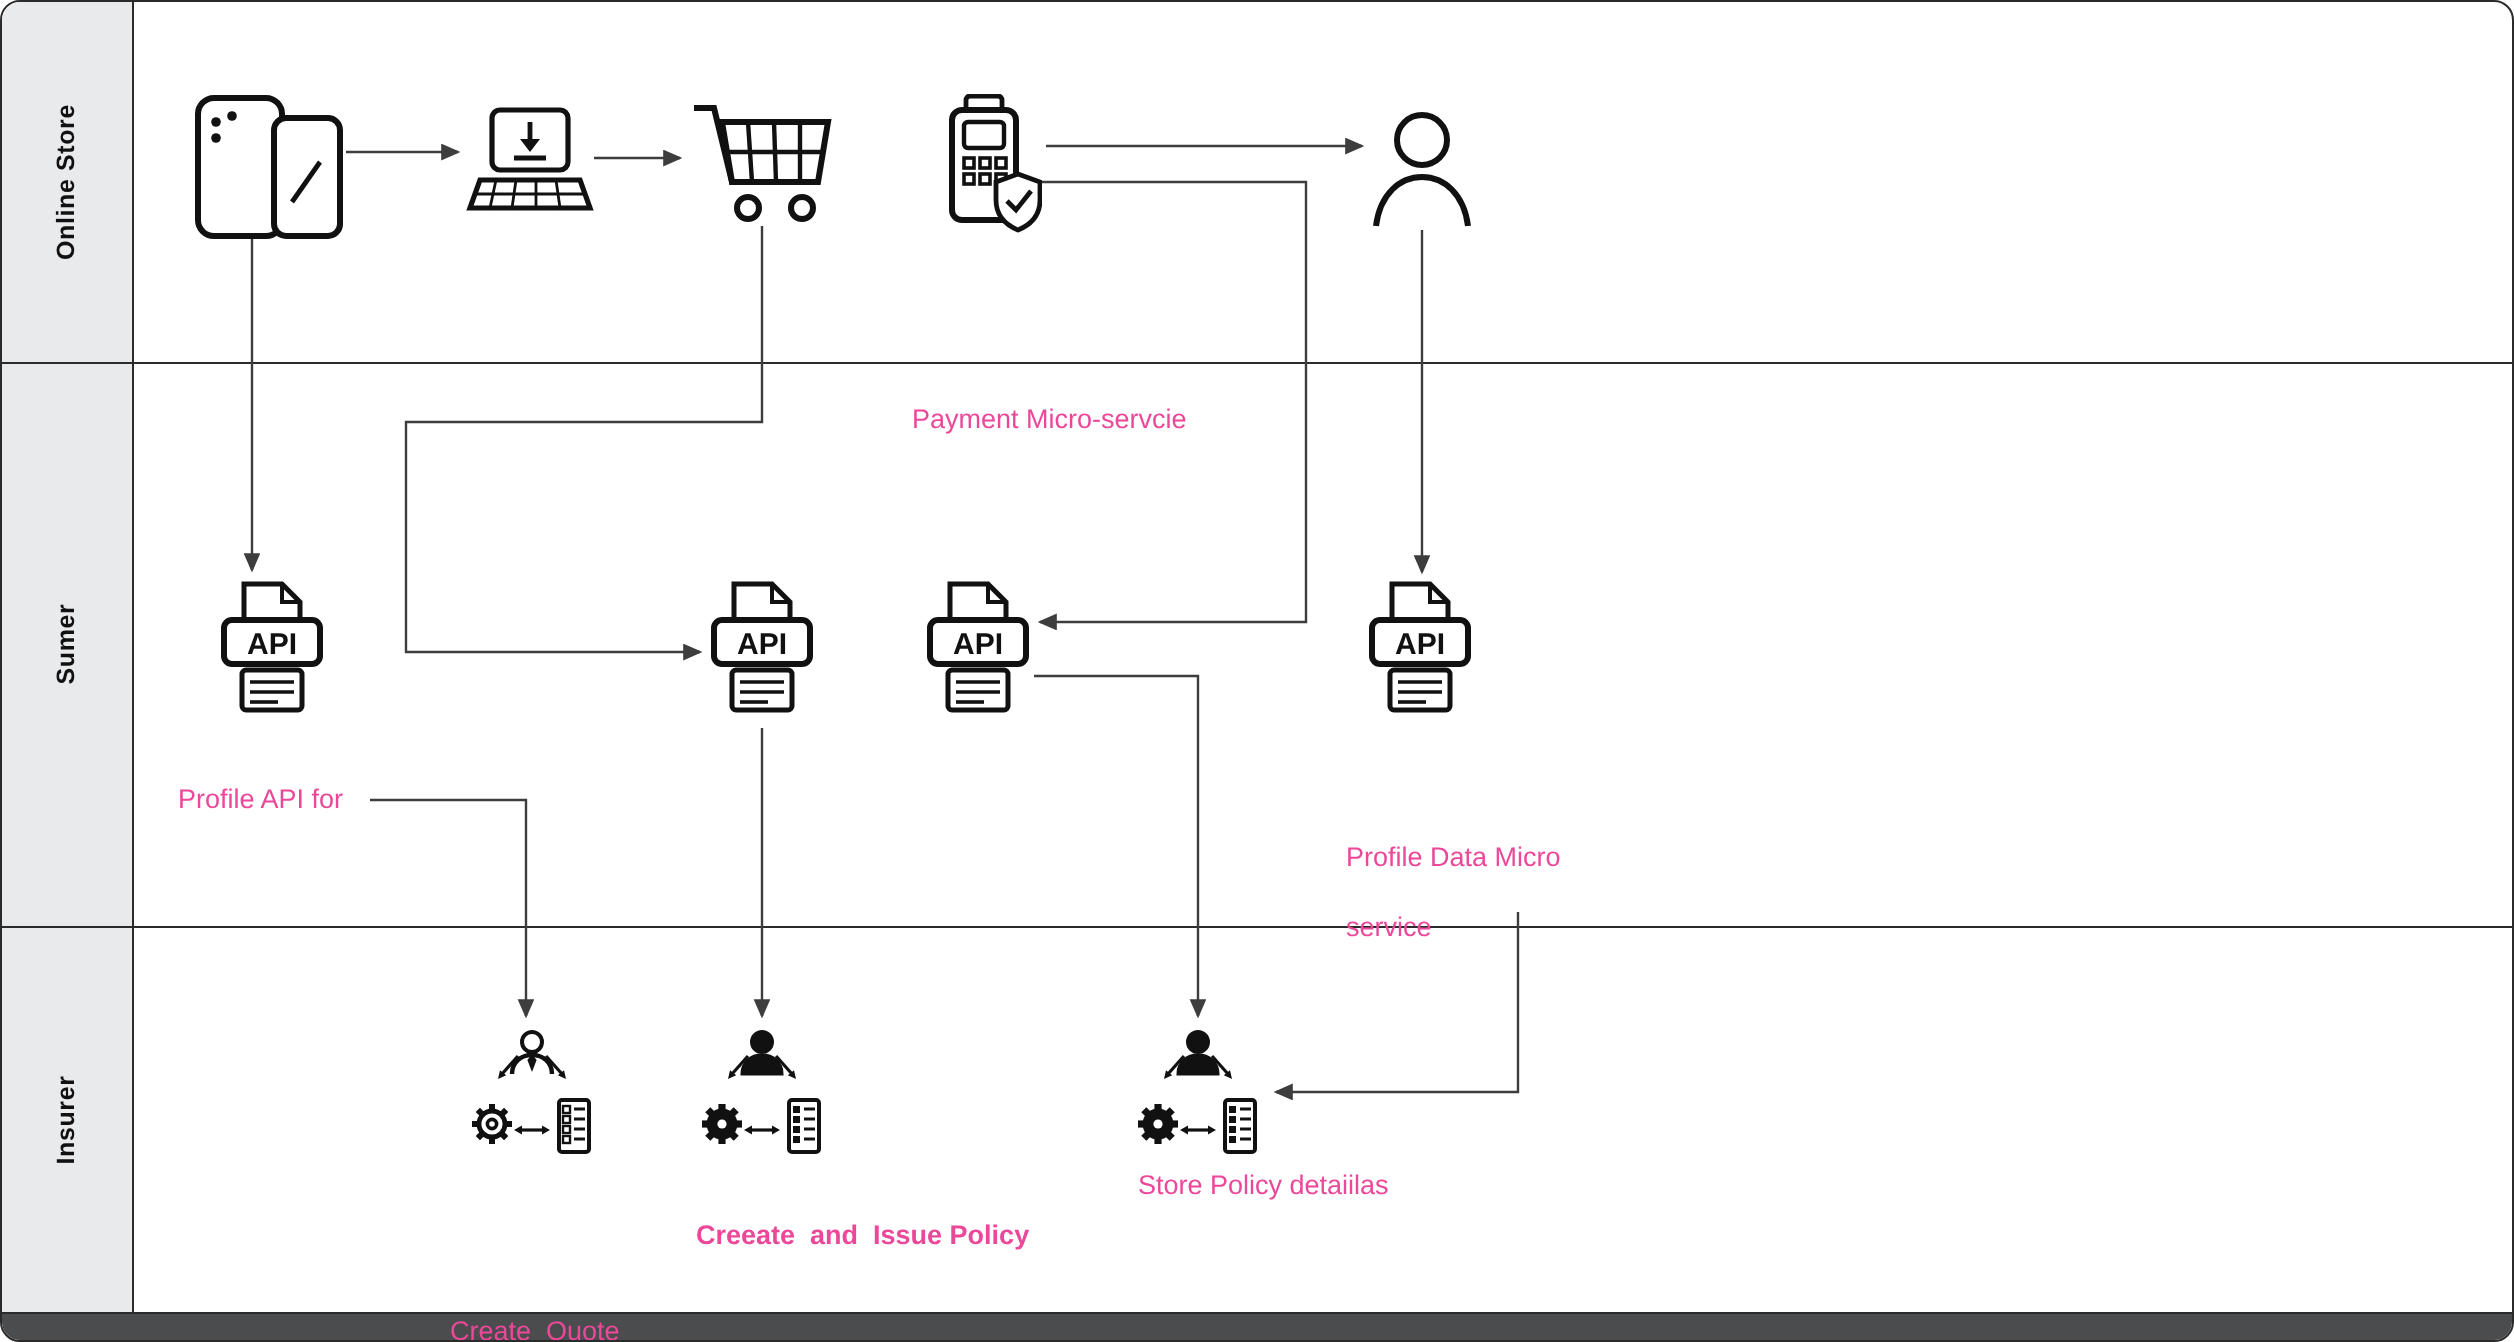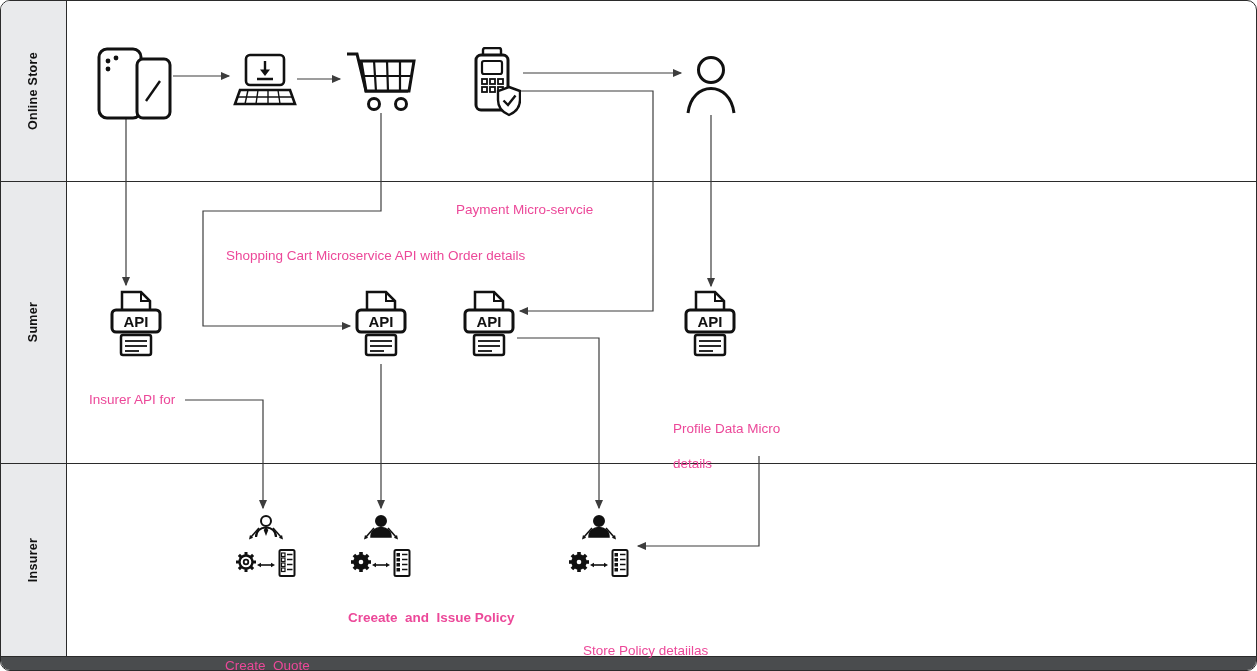--- a/index.html
+++ b/index.html
@@ -287,22 +287,21 @@
       <rect class="c-sq" x="48.5" y="50" width="3.5" height="3.5"></rect>
       <rect class="c-sq" x="48.5" y="55" width="3.5" height="3.5"></rect>
       <line class="c-line" x1="54" y1="41.5" x2="59.5" y2="41.5"></line>
       <line class="c-line" x1="54" y1="46.5" x2="59.5" y2="46.5"></line>
       <line class="c-line" x1="54" y1="51.5" x2="59.5" y2="51.5"></line>
       <line class="c-line" x1="54" y1="56.5" x2="59.5" y2="56.5"></line>
     </svg>
   </div>
 
   <div class="note" style="left:455px;top:201px;">Payment Micro-servcie</div>
-  <div class="note" style="left:225px;top:247px;">Shopping Cart Microservice API with Order details</div>
-  <div class="note" style="left:88px;top:391px;">Insurer API for</div>
+  <div class="note" style="left:88px;top:391px;">Profile API for</div>
   <div class="note" style="left:672px;top:420px;">Profile Data Micro</div>
-  <div class="note" style="left:672px;top:455px;">details</div>
+  <div class="note" style="left:672px;top:455px;">service</div>
 
   <div class="note" style="left:224px;top:621px;margin-top:36px;">Create  Quote</div>
   <div class="note" style="left:347px;top:609px;font-weight:bold;">Creeate  and  Issue Policy</div>
-  <div class="note" style="left:568px;top:642px;margin-left:14px;">Store Policy detaiilas</div>
+  <div class="note" style="left:568px;top:584px;">Store Policy detaiilas</div>
 
 </div>
 
 </body></html>

